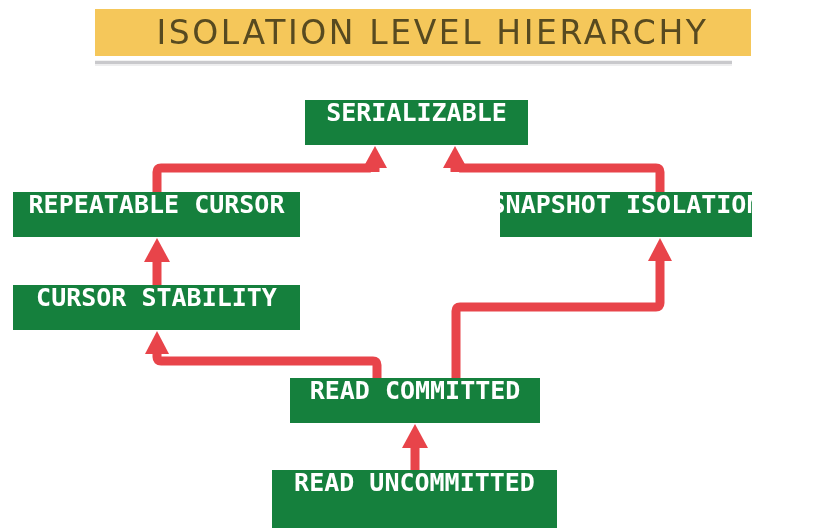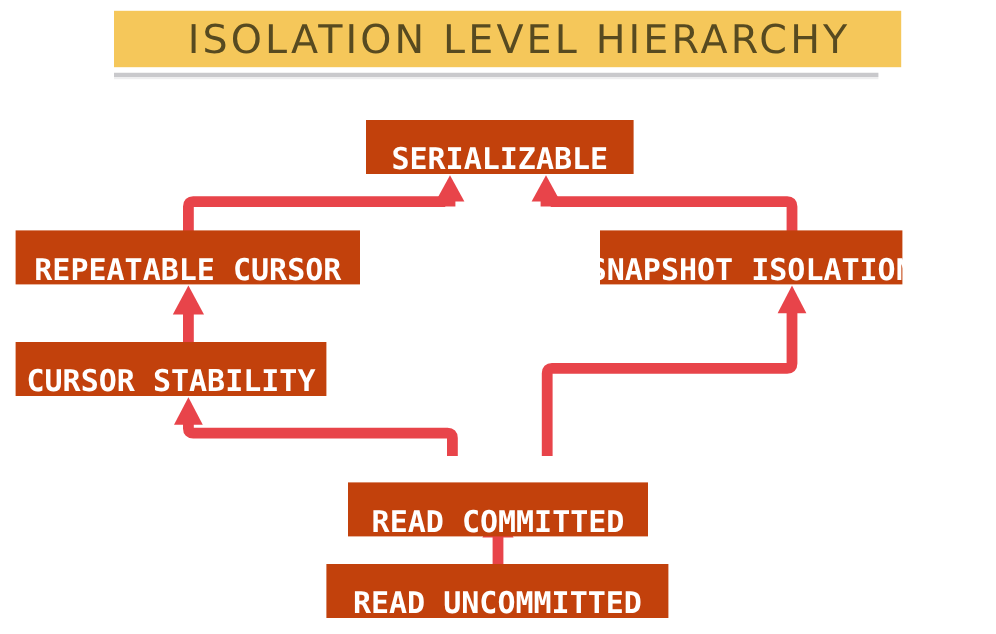--- a/index.html
+++ b/index.html
@@ -52,23 +52,23 @@
     height: 6px;
     background: linear-gradient(to bottom,
         #f2f2f2 0px, #f2f2f2 1px,
         #c9c9cc 1px, #c9c9cc 4px,
         #eeeeef 4px, #eeeeef 6px);
   }
 
   
   .node {
     position: absolute;
-    background: #c2410c;
+    background: #15803d;
     display: flex;
-    align-items: flex-end;
+    align-items: flex-start;
     justify-content: center;
     box-sizing: border-box;
   }
   .node-label {
     font-family: "DejaVu Sans Mono", monospace;
     font-weight: 700;
     font-size: 25px;
     color: #ffffff;
     white-space: nowrap;
     letter-spacing: 0px;
@@ -132,25 +132,25 @@
   </div>
 
   <div class="node" style="left:13px; top:192px; width:287px; height:45px;">
     <span class="node-label">REPEATABLE CURSOR</span>
   </div>
 
   <div class="node" style="left:500px; top:192px; width:252px; height:45px;">
     <span class="node-label">SNAPSHOT ISOLATION</span>
   </div>
 
-  <div class="node" style="left:13px; top:285px; width:259px; height:45px;">
+  <div class="node" style="left:13px; top:285px; width:287px; height:45px;">
     <span class="node-label">CURSOR STABILITY</span>
   </div>
 
-  <div class="node" style="left:290px; top:378px; width:250px; height:45px;margin-top:24px;">
+  <div class="node" style="left:290px; top:378px; width:250px; height:45px;">
     <span class="node-label">READ COMMITTED</span>
   </div>
 
-  <div class="node" style="left:272px; top:470px; width:285px; height:45px;">
+  <div class="node" style="left:272px; top:470px; width:285px; height:58px;">
     <span class="node-label">READ UNCOMMITTED</span>
   </div>
 
 </div>
 
 </body></html>

